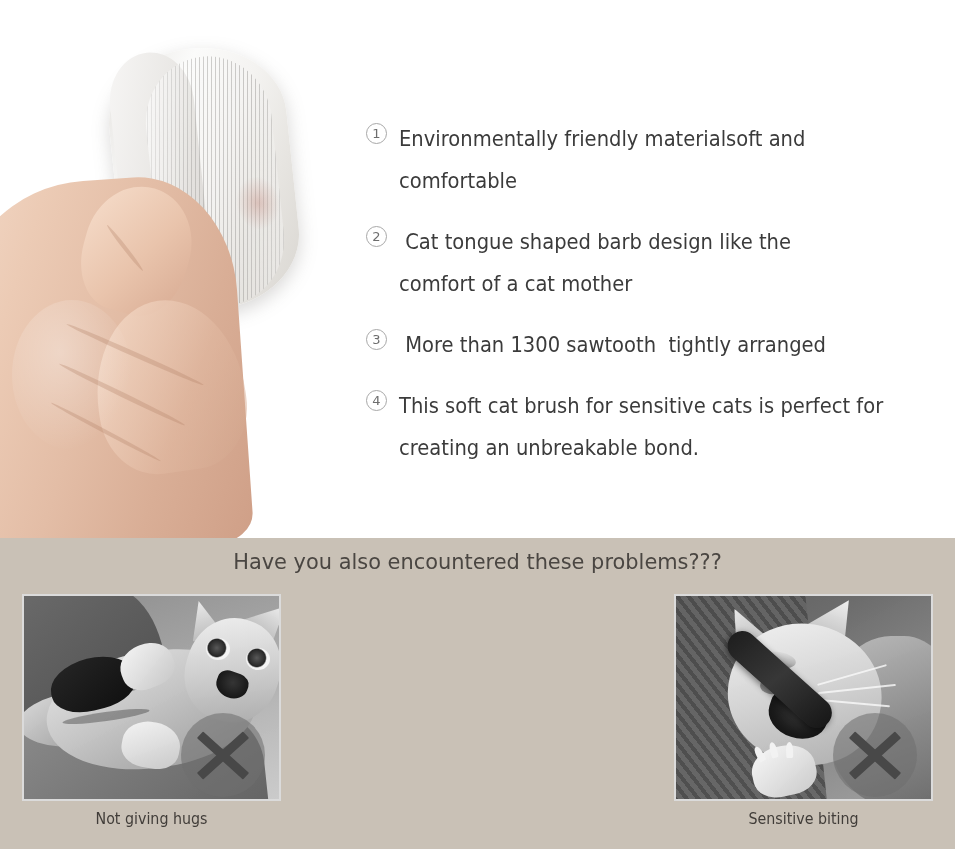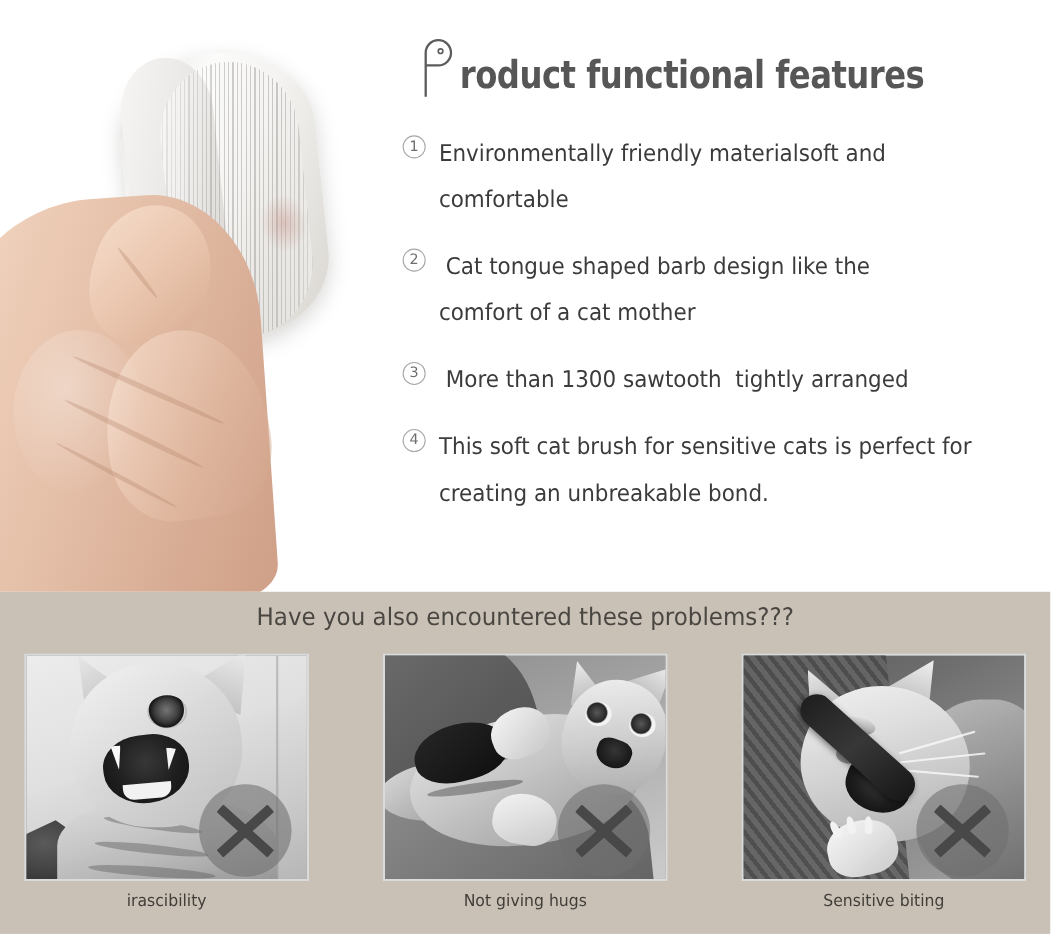--- a/index.html
+++ b/index.html
@@ -487,27 +487,20 @@
     <div class="hand"></div>
     <div class="thumb"></div>
     <div class="finger-edge"></div>
     <div class="knuckle" style="left:12px; top:300px; width:120px; height:150px;"></div>
     <div class="crease" style="left:60px; top:352px; width:150px; height:5px; transform:rotate(24deg);"></div>
     <div class="crease" style="left:52px; top:392px; width:140px; height:5px; transform:rotate(26deg);"></div>
     <div class="crease" style="left:44px; top:430px; width:124px; height:4px; transform:rotate(28deg);"></div>
     <div class="crease" style="left:96px; top:246px; width:58px; height:4px; transform:rotate(52deg);"></div>
   </div>
 
-  <div id="feature-title">
-    <svg id="title-p-ornament" width="34" height="56" viewBox="0 0 34 56">
-      <path d="M4 54 L4 14 A11.5 11.5 0 0 1 27 14 A11.5 11.5 0 0 1 15.5 25.5 L4 25.5" fill="none" stroke="#5c5c5c" stroke-width="2.1" stroke-linejoin="miter"></path>
-      <circle cx="17.5" cy="12.5" r="2.1" fill="none" stroke="#5c5c5c" stroke-width="1.5"></circle>
-    </svg>
-    <span id="title-rest">roduct functional features</span>
-  </div>
 
   <div id="feature-list">
 
     <div class="feature-item">
       <span class="feature-num">1</span>
       <span class="feature-text" style="max-width:520px;">Environmentally friendly materialsoft and comfortable</span>
     </div>
 
     <div class="feature-item">
       <span class="feature-num">2</span>
@@ -526,43 +519,20 @@
 
   </div>
 </div>
 
 <div id="problems-section">
 
   <div id="problems-heading">Have you also encountered these problems???</div>
 
   <div id="problem-cards">
 
-    <div class="problem-card">
-      <div class="photo-frame">
-        <div class="cat-scene">
-          <div class="s1-bg"></div>
-          <div class="s1-wallline"></div>
-          <div class="s1-plant"></div>
-          <div class="s1-chest"></div>
-          <div class="s1-stripe" style="left:70px; top:150px; width:90px; height:8px; transform:rotate(8deg);"></div>
-          <div class="s1-stripe" style="left:62px; top:172px; width:104px; height:8px; transform:rotate(6deg);"></div>
-          <div class="s1-stripe" style="left:56px; top:192px; width:116px; height:9px; transform:rotate(4deg);"></div>
-          <div class="s1-ear-l"></div>
-          <div class="s1-ear-r"></div>
-          <div class="s1-head"></div>
-          <div class="s1-eye"></div>
-          <div class="s1-mouth"></div>
-          <div class="s1-fang-l"></div>
-          <div class="s1-fang-r"></div>
-          <div class="s1-teeth"></div>
-        </div>
-        <div class="x-badge"></div>
-      </div>
-      <div class="problem-caption">irascibility</div>
-    </div>
 
     <div class="problem-card">
       <div class="photo-frame">
         <div class="cat-scene">
           <div class="s3-bg"></div>
           <div class="s3-person"></div>
           <div class="s3-sleeve"></div>
           <div class="s3-tail"></div>
           <div class="s3-body"></div>
           <div class="s3-stripe" style="left:44px; top:92px; width:80px; height:9px; transform:rotate(-12deg);"></div>

